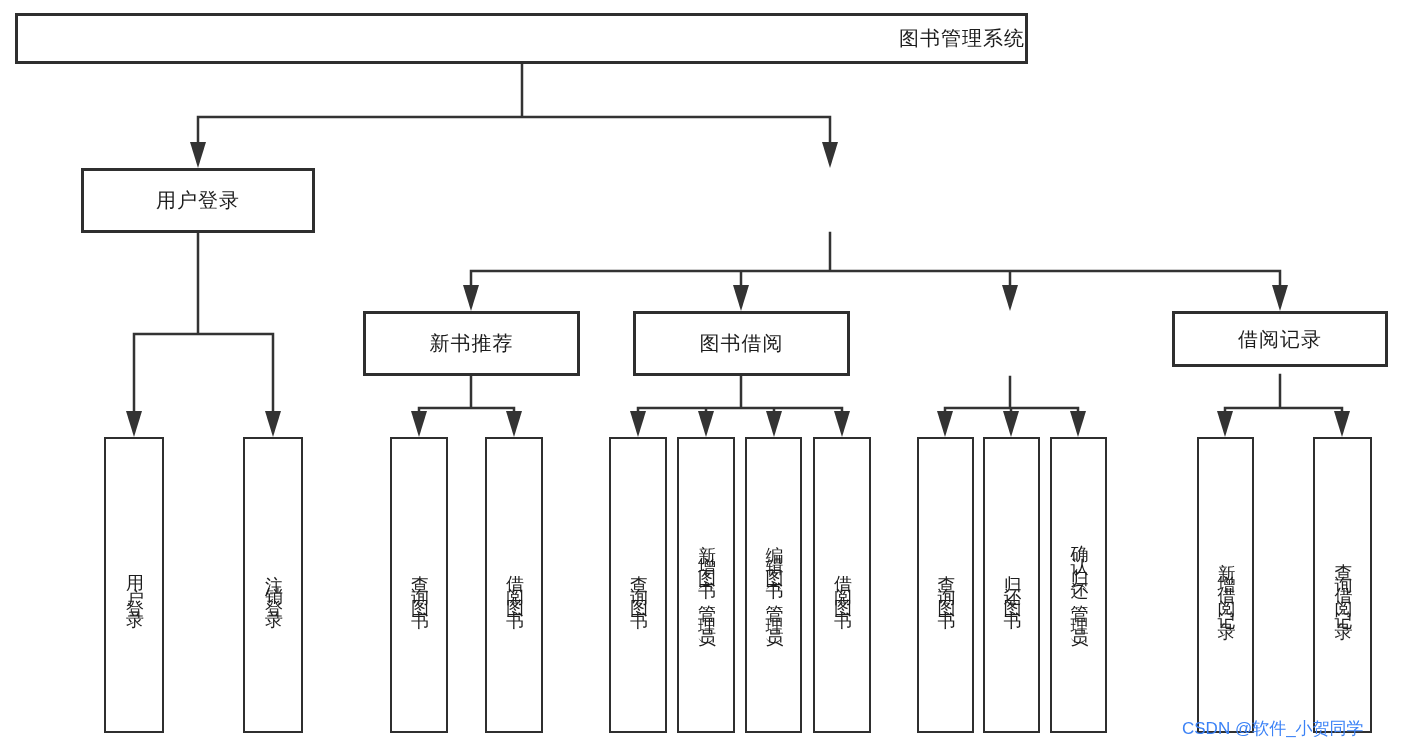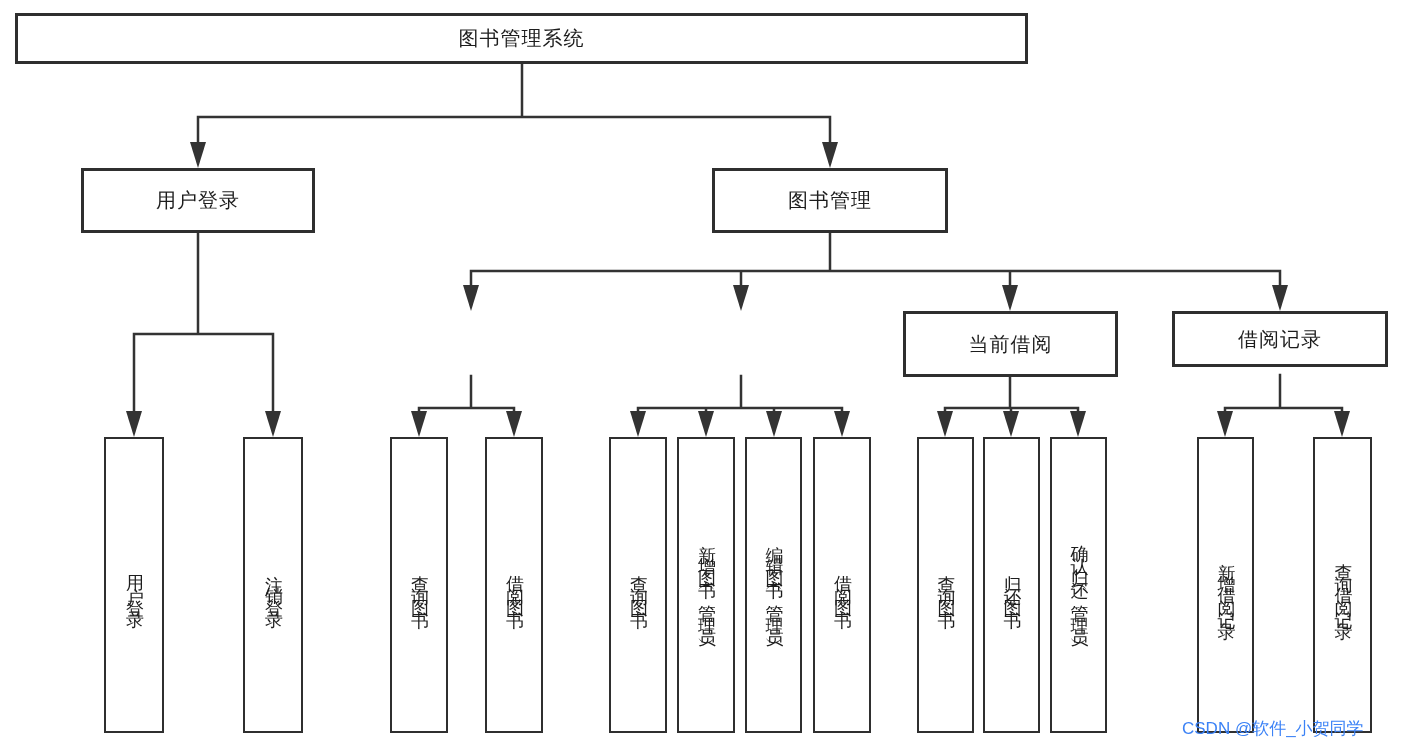--- a/index.html
+++ b/index.html
@@ -6,21 +6,21 @@
   .canvas{
     position:relative;width:1405px;height:747px;background:#ffffff;
     font-family:"Liberation Sans","DejaVu Sans",sans-serif;overflow:hidden;
   }
   svg.wires{position:absolute;left:0;top:0;width:1405px;height:747px;z-index:1;}
   .node{
     position:absolute;display:flex;align-items:center;justify-content:center;
     background:#ffffff;box-sizing:border-box;color:#1d1d1d;z-index:2;
   }
   .hbox{border:3px solid #2f2f2f;font-size:20px;letter-spacing:1px;}
-  .root{border-width:3px;}
+  .root{border-width:3px;justify-content:flex-end;}
   .vbox{border:2.5px solid #2f2f2f;font-size:18px;}
   .vbox span{
     writing-mode:vertical-rl;text-orientation:mixed;
     letter-spacing:12px;line-height:1.1;white-space:nowrap;
   }
   .watermark{
     position:absolute;left:1182px;top:717px;z-index:3;
     font-size:17px;color:#3b82f6;white-space:nowrap;
   }
 </style>
@@ -62,26 +62,26 @@
     </g>
   </svg>
 
   <div class="node hbox root" style="left:15px;top:13px;width:1013px;height:51px;">
     <span>图书管理系统</span>
   </div>
 
   <div class="node hbox" style="left:81px;top:168px;width:234px;height:65px;">
     <span>用户登录</span>
   </div>
-  <div class="node hbox" style="left:712px;top:168px;width:236px;height:65px;">
-    <span>图书管理</span>
+
+  <div class="node hbox" style="left:363px;top:311px;width:217px;height:65px;">
+    <span>新书推荐</span>
   </div>
-
-  <div class="node hbox" style="left:903px;top:311px;width:215px;height:66px;">
-    <span>当前借阅</span>
+  <div class="node hbox" style="left:633px;top:311px;width:217px;height:65px;">
+    <span>图书借阅</span>
   </div>
   <div class="node hbox" style="left:1172px;top:311px;width:216px;height:56px;">
     <span>借阅记录</span>
   </div>
 
   <div class="node vbox" style="left:104px;top:437px;width:60px;height:296px;">
     <span>用户登录</span>
   </div>
   <div class="node vbox" style="left:243px;top:437px;width:60px;height:296px;">
     <span>注销登录</span>

